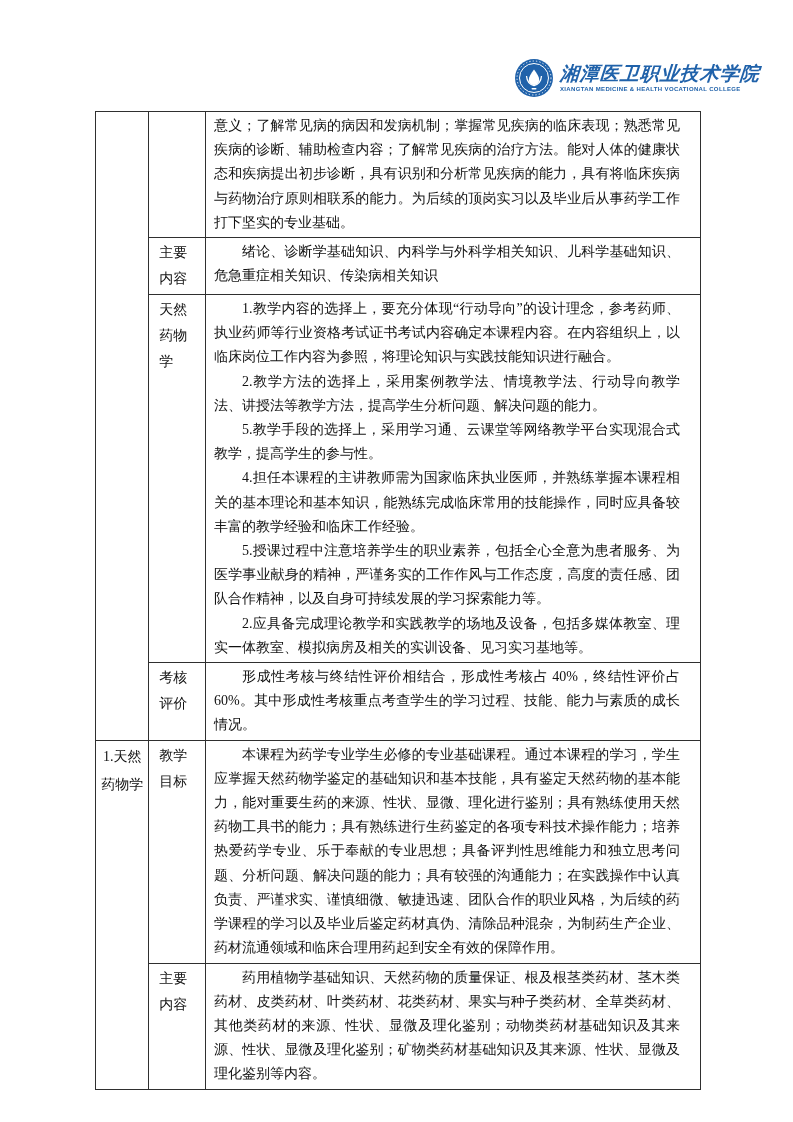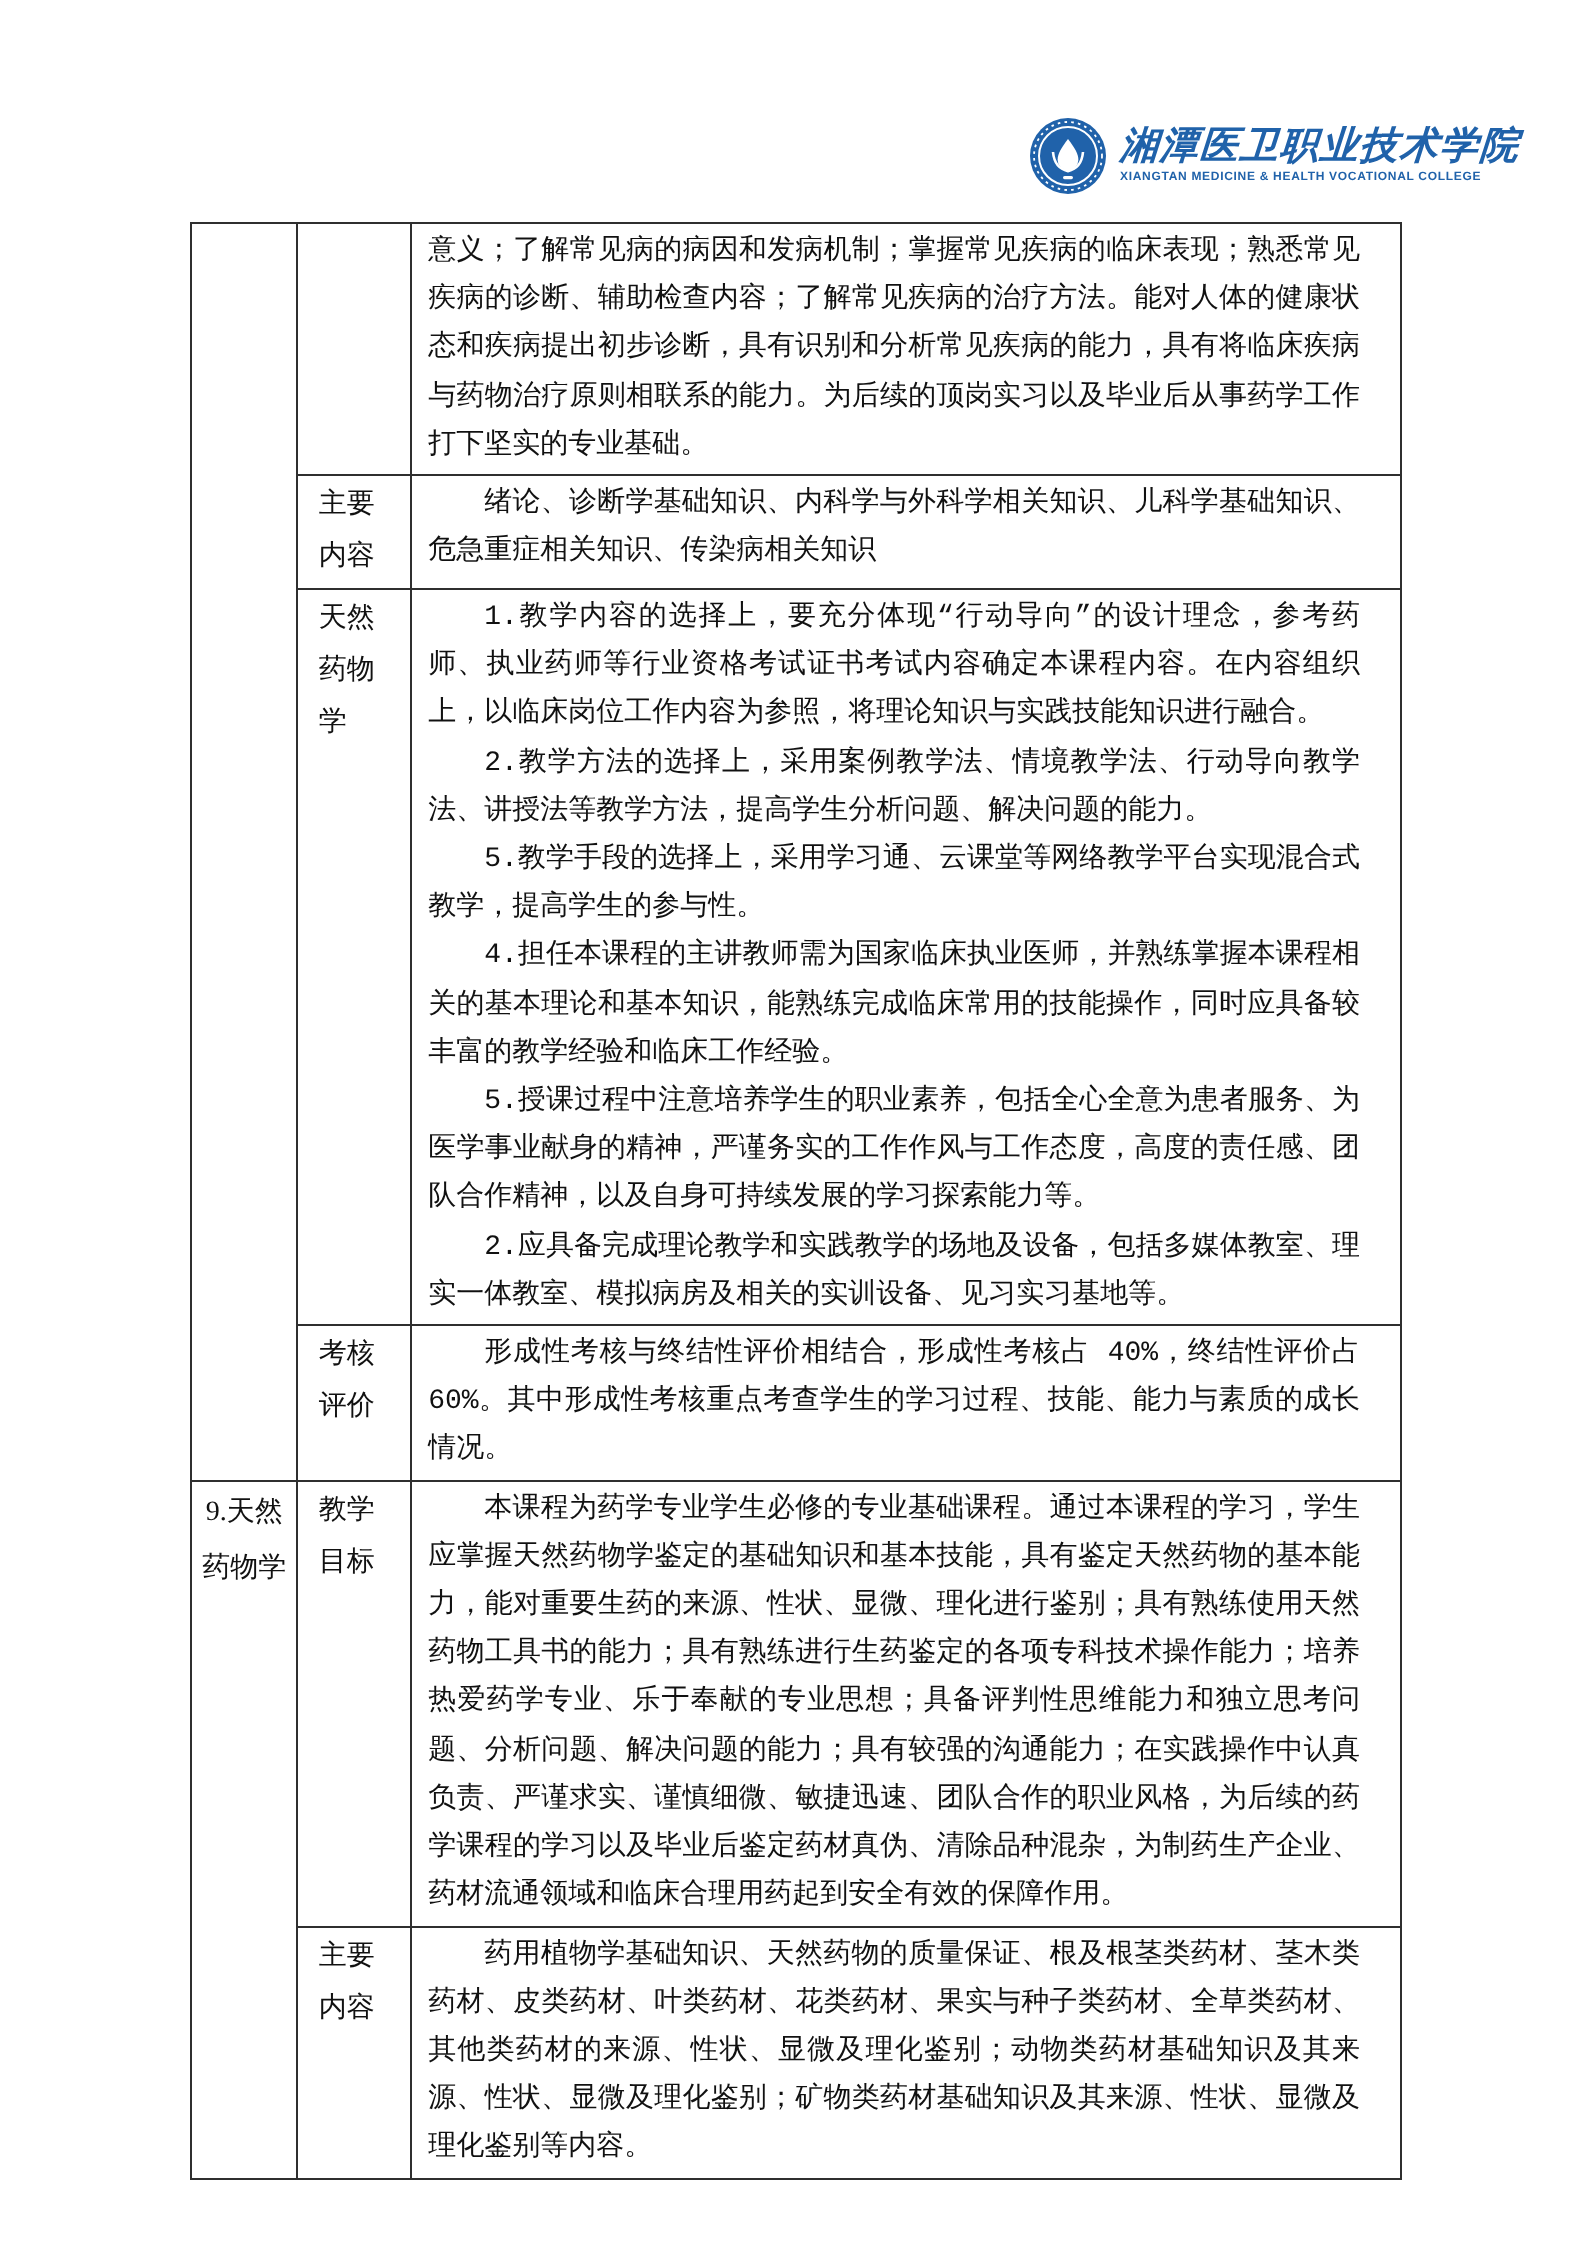--- a/index.html
+++ b/index.html
@@ -71,21 +71,20 @@
   td.head-col {
     width: 50px;
     vertical-align: middle;
     text-align: left;
     line-height: 26px;
     padding: 2px 10px;
   }
   td.content-col {
     width: 436px;
     padding: 2px 20px 2px 8px;
-    font-family: Liberation Mono, monospace;
   }
   .content-col p {
     line-height: 24.2px;
     text-align: justify;
     text-indent: 2em;
   }
   .content-col p.no-indent { text-indent: 0; }
 
   
   tr.r-intro  > td.content-col { height: 119px; }
@@ -154,21 +153,21 @@
         </td>
       </tr>
       <tr class="r-eval">
         <td class="head-col">考核评价</td>
         <td class="content-col">
           <p>形成性考核与终结性评价相结合，形成性考核占 40%，终结性评价占 60%。其中形成性考核重点考查学生的学习过程、技能、能力与素质的成长情况。</p>
         </td>
       </tr>
 
       <tr class="r-goal">
-        <td class="course-col" rowspan="2">9.天然药物学</td>
+        <td class="course-col" rowspan="2">1.天然药物学</td>
         <td class="head-col">教学目标</td>
         <td class="content-col">
           <p>本课程为药学专业学生必修的专业基础课程。通过本课程的学习，学生应掌握天然药物学鉴定的基础知识和基本技能，具有鉴定天然药物的基本能力，能对重要生药的来源、性状、显微、理化进行鉴别；具有熟练使用天然药物工具书的能力；具有熟练进行生药鉴定的各项专科技术操作能力；培养热爱药学专业、乐于奉献的专业思想；具备评判性思维能力和独立思考问题、分析问题、解决问题的能力；具有较强的沟通能力；在实践操作中认真负责、严谨求实、谨慎细微、敏捷迅速、团队合作的职业风格，为后续的药学课程的学习以及毕业后鉴定药材真伪、清除品种混杂，为制药生产企业、药材流通领域和临床合理用药起到安全有效的保障作用。</p>
         </td>
       </tr>
       <tr class="r-mc2">
         <td class="head-col">主要内容</td>
         <td class="content-col">
           <p>药用植物学基础知识、天然药物的质量保证、根及根茎类药材、茎木类药材、皮类药材、叶类药材、花类药材、果实与种子类药材、全草类药材、其他类药材的来源、性状、显微及理化鉴别；动物类药材基础知识及其来源、性状、显微及理化鉴别；矿物类药材基础知识及其来源、性状、显微及理化鉴别等内容。</p>
         </td>

